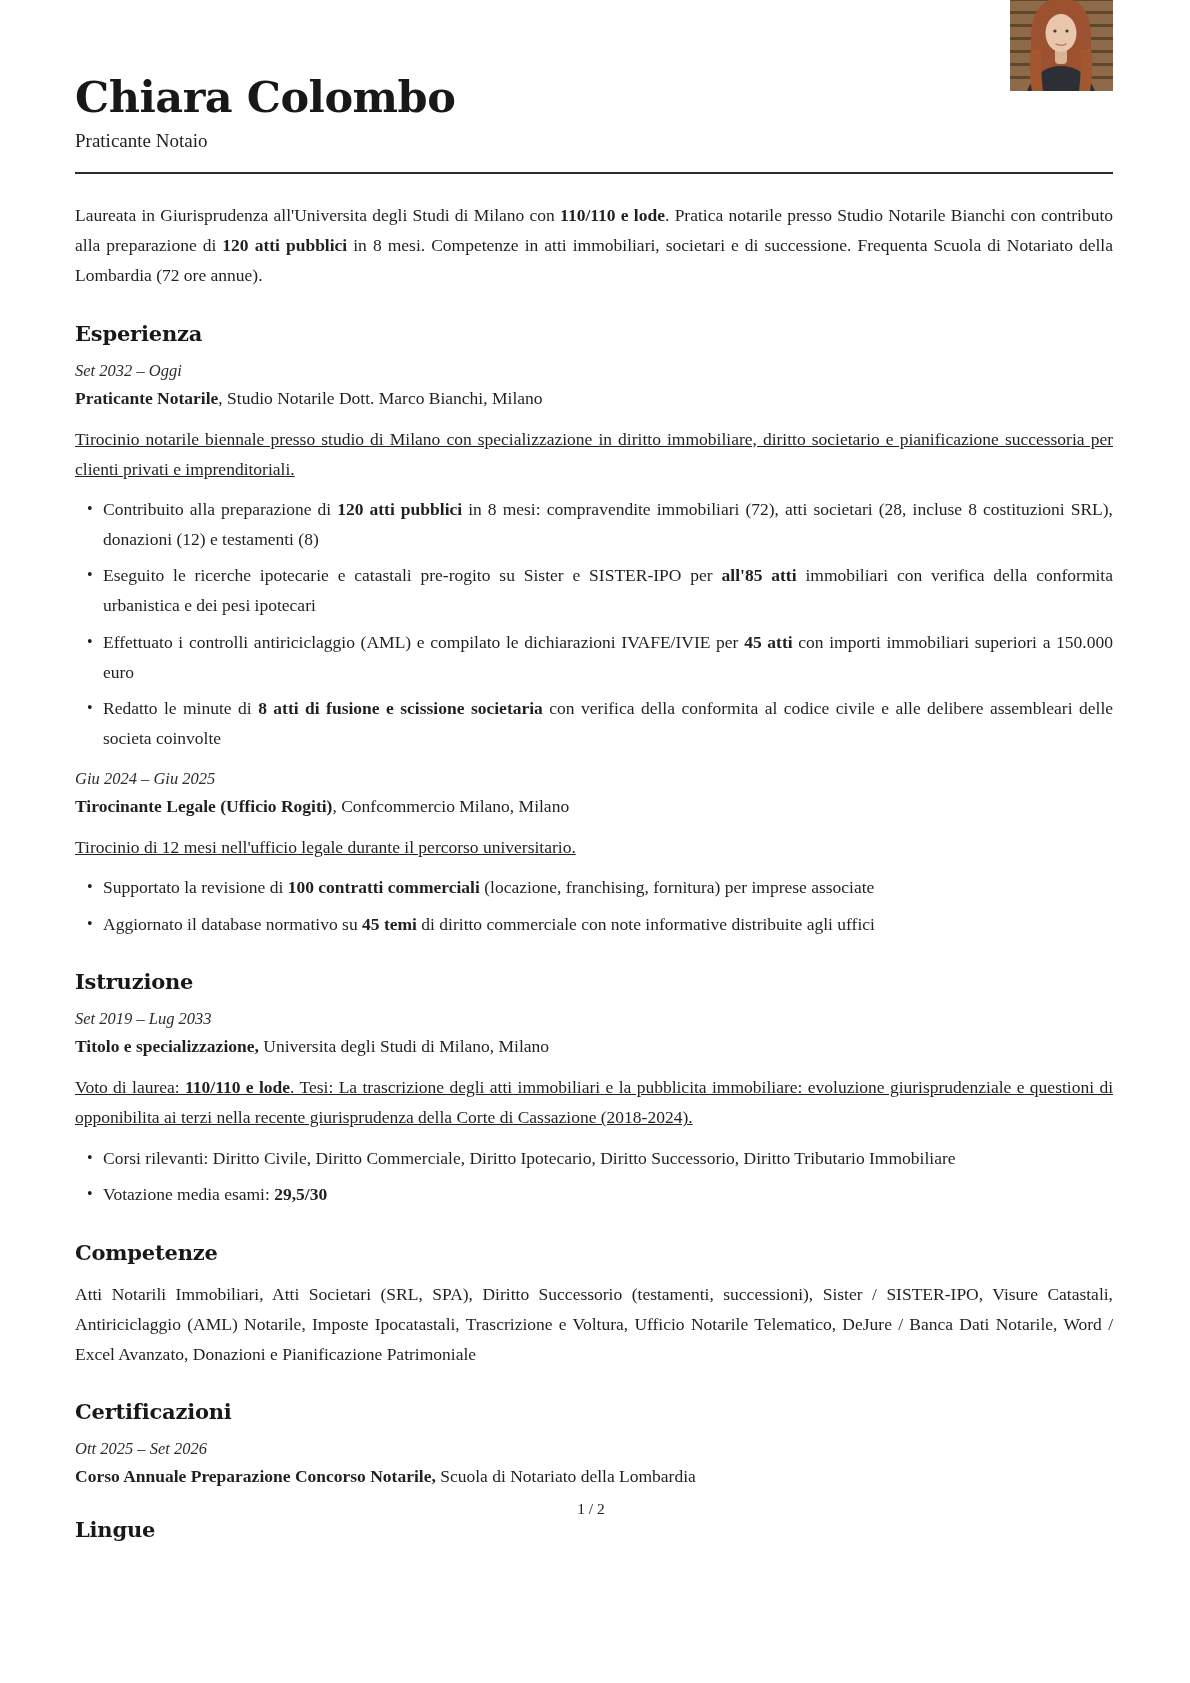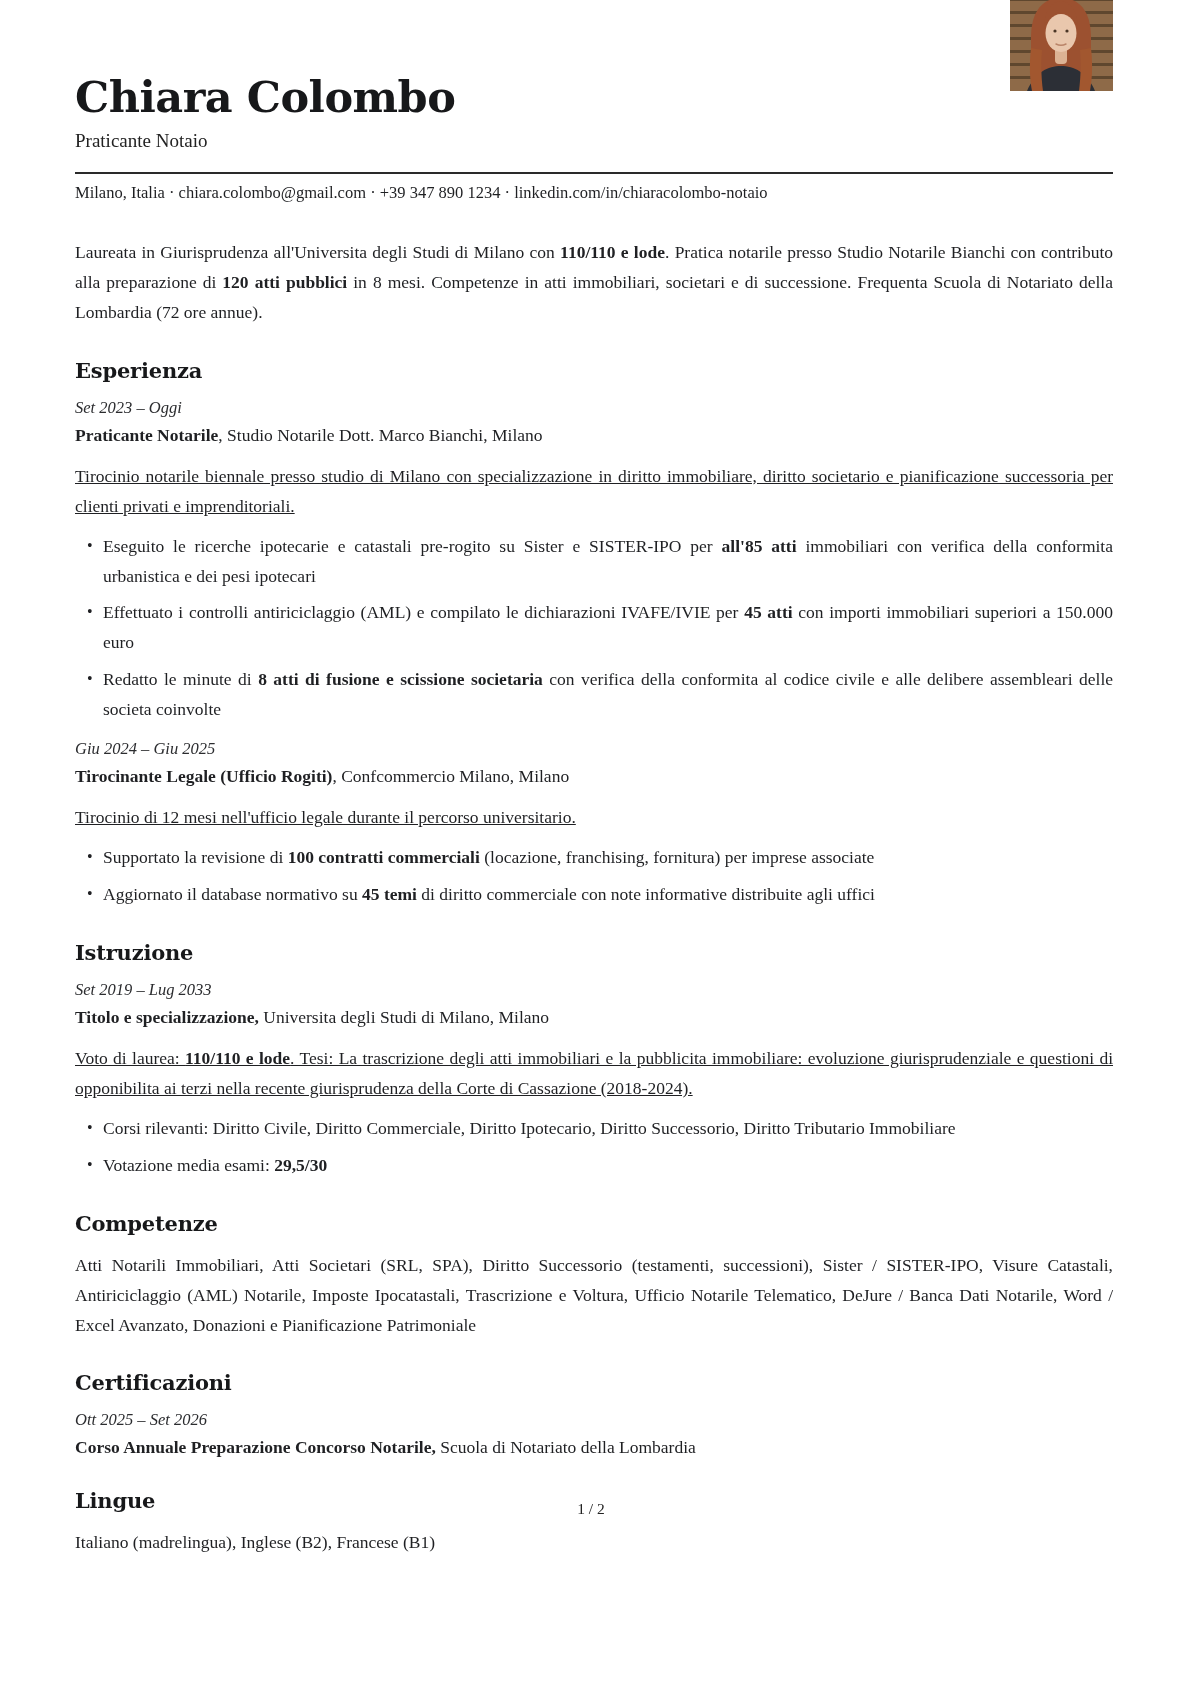--- a/index.html
+++ b/index.html
@@ -41,21 +41,21 @@
     margin: 20px 0 0 0;
   }
   .contact { font-size: 16.5px; margin-top: 9px; color: #1f2023; }
   .para {
     font-size: 17.5px;
     line-height: 1.72;
     text-align: justify;
     hyphens: auto;
     margin: 0;
   }
-  .summary { margin-top: 34px; }
+  .summary { margin-top: 26px; }
   h2.section-heading {
     font-size: 21px;
     font-weight: 700;
     margin: 30px 0 0 0;
     color: #17181a;
     font-family: "DejaVu Serif", "Liberation Serif", serif;
     letter-spacing: -0.2px;
   }
   .entry-date {
     font-style: italic;
@@ -126,30 +126,30 @@
         <path d="M81 60 C83 78 82 92 80 103 L69 103 C71 88 71 72 70 62 Z" fill="#a2572f"></path>
         <circle cx="45" cy="43" r="1.6" fill="#4a3526"></circle>
         <circle cx="57" cy="43" r="1.6" fill="#4a3526"></circle>
         <path d="M46 56 Q51 58.5 56 56" stroke="#b98468" stroke-width="1.4" fill="none" stroke-linecap="round"></path>
       </svg>
     </div>
   </div>
 
   <hr class="rule">
 
-  <div class="contact">Milano, Italia · chiara.colombo@gmail.com · +39 347 890 1234 · linkedin.com/in/chiaracolombo-notaio</div>
 
   <p class="para summary"><span>Laureata in Giurisprudenza all'Universita degli Studi di Milano con </span><b>110/110 e lode</b><span>. Pratica notarile presso Studio Notarile Bianchi con contributo alla preparazione di </span><b>120 atti pubblici</b><span> in 8 mesi. Competenze in atti immobiliari, societari e di successione. Frequenta Scuola di Notariato della Lombardia (72 ore annue).</span></p>
 
   <main id="resume-body">
       <h2 class="section-heading">Esperienza</h2>
-      <div class="entry-date">Set 2023 – Oggi</div>
+      <div class="entry-date">Set 2032 – Oggi</div>
       <div class="entry-title-line"><b>Praticante Notarile</b><span>, Studio Notarile Dott. Marco Bianchi, Milano</span></div>
       <div class="para entry-desc"><span>Tirocinio notarile biennale presso studio di Milano con specializzazione in diritto immobiliare, diritto societario e pianificazione successoria per clienti privati e imprenditoriali.</span></div>
       <ul class="bullets">
+        <li><span>Contribuito alla preparazione di </span><b>120 atti pubblici</b><span> in 8 mesi: compravendite immobiliari (72), atti societari (28, incluse 8 costituzioni SRL), donazioni (12) e testamenti (8)</span></li>
         <li><span>Eseguito le ricerche ipotecarie e catastali pre-rogito su Sister e SISTER-IPO per </span><b>all'85 atti</b><span> immobiliari con verifica della conformita urbanistica e dei pesi ipotecari</span></li>
         <li><span>Effettuato i controlli antiriciclaggio (AML) e compilato le dichiarazioni IVAFE/IVIE per </span><b>45 atti</b><span> con importi immobiliari superiori a 150.000 euro</span></li>
         <li><span>Redatto le minute di </span><b>8 atti di fusione e scissione societaria</b><span> con verifica della conformita al codice civile e alle delibere assembleari delle societa coinvolte</span></li>
       </ul>
       <div class="entry-date">Giu 2024 – Giu 2025</div>
       <div class="entry-title-line"><b>Tirocinante Legale (Ufficio Rogiti)</b><span>, Confcommercio Milano, Milano</span></div>
       <div class="para entry-desc"><span>Tirocinio di 12 mesi nell'ufficio legale durante il percorso universitario.</span></div>
       <ul class="bullets">
         <li><span>Supportato la revisione di </span><b>100 contratti commerciali</b><span> (locazione, franchising, fornitura) per imprese associate</span></li>
         <li><span>Aggiornato il database normativo su </span><b>45 temi</b><span> di diritto commerciale con note informative distribuite agli uffici</span></li>

